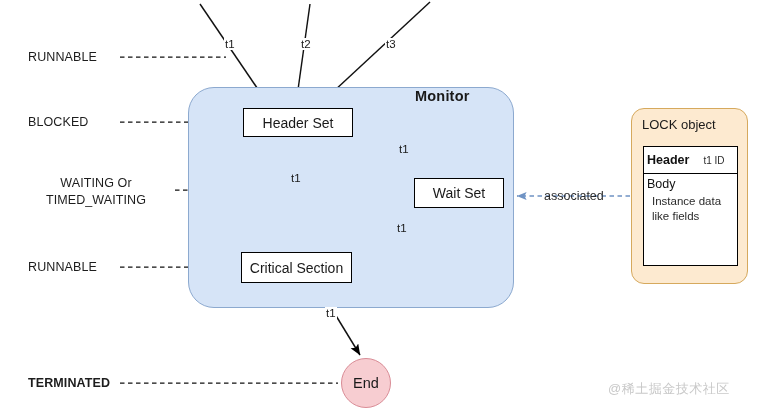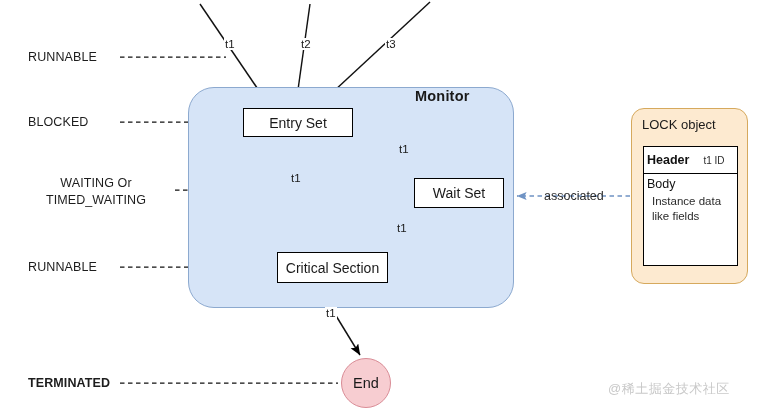--- a/index.html
+++ b/index.html
@@ -59,21 +59,21 @@
     position:absolute;
     left:415px;top:88px;
     font-size:14.5px;
     font-weight:bold;
     color:#1a1a1a;
     letter-spacing:.2px;
   }
   
   #entry-set{ left:243px; top:108px; width:110px; height:29px; }
   #wait-set{  left:414px; top:178px; width:90px;  height:30px; }
-  #critical-section{ left:241px; top:252px; width:111px; height:31px;margin-left:36px; }
+  #critical-section{ left:241px; top:252px; width:111px; height:31px; }
   
   #end-node{
     position:absolute;
     left:341px;top:358px;
     width:50px;height:50px;
     border-radius:50%;
     background:#f7cdd1;
     border:1.4px solid #d98c96;
     display:flex;align-items:center;justify-content:center;
     font-size:14.5px;color:#1a1a1a;
@@ -218,21 +218,21 @@
     <div>TIMED_WAITING</div>
   </div>
 
   <div class="state-label" style="left:28px;top:260px;">RUNNABLE</div>
 
   <div class="state-label" style="left:28px;top:376px;font-weight:bold;">TERMINATED</div>
 
   <div id="monitor-panel"></div>
   <div id="monitor-title">Monitor</div>
 
-  <div id="entry-set" class="node">Entry Set</div>
+  <div id="entry-set" class="node">Header Set</div>
 
   <div id="wait-set" class="node">Wait Set</div>
 
   <div id="critical-section" class="node">Critical Section</div>
 
   <div class="edge-label" style="left:224px;top:38px;">t1</div>
   <div class="edge-label" style="left:300px;top:38px;">t2</div>
   <div class="edge-label" style="left:385px;top:38px;text-align:center;">t3</div>
 
   <div class="edge-label on-panel" style="left:290px;top:172px;">t1</div>

